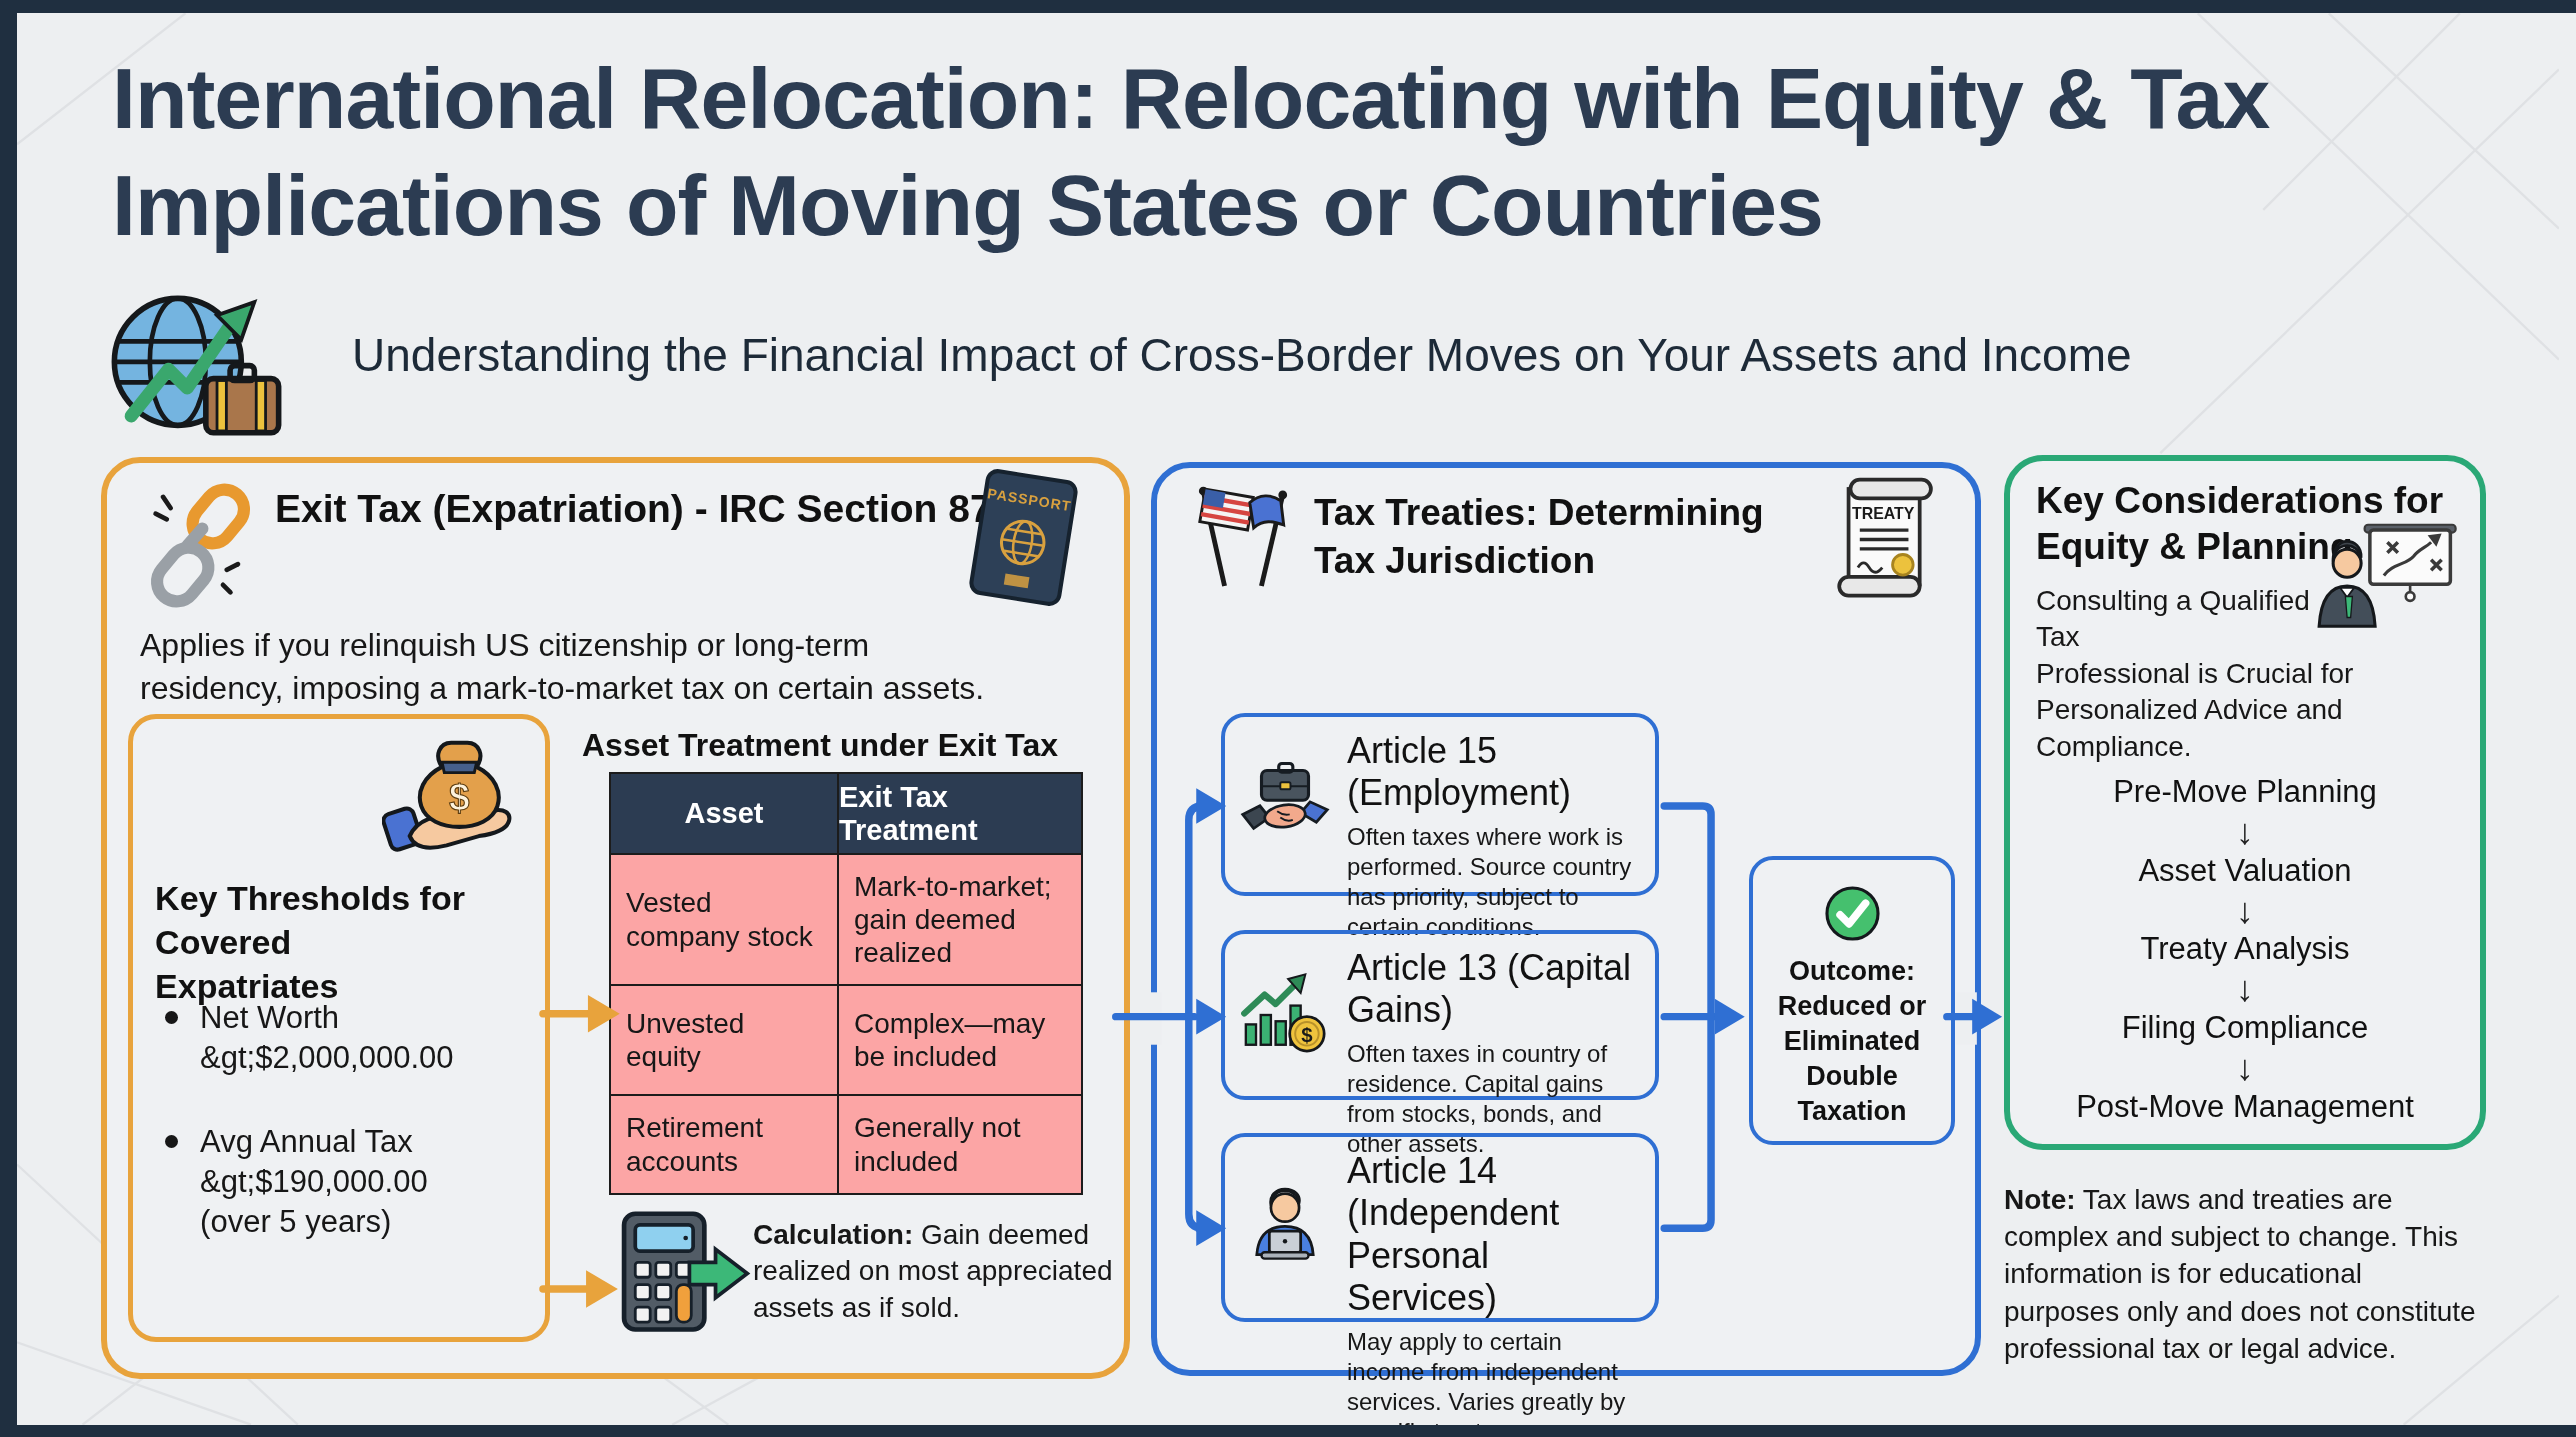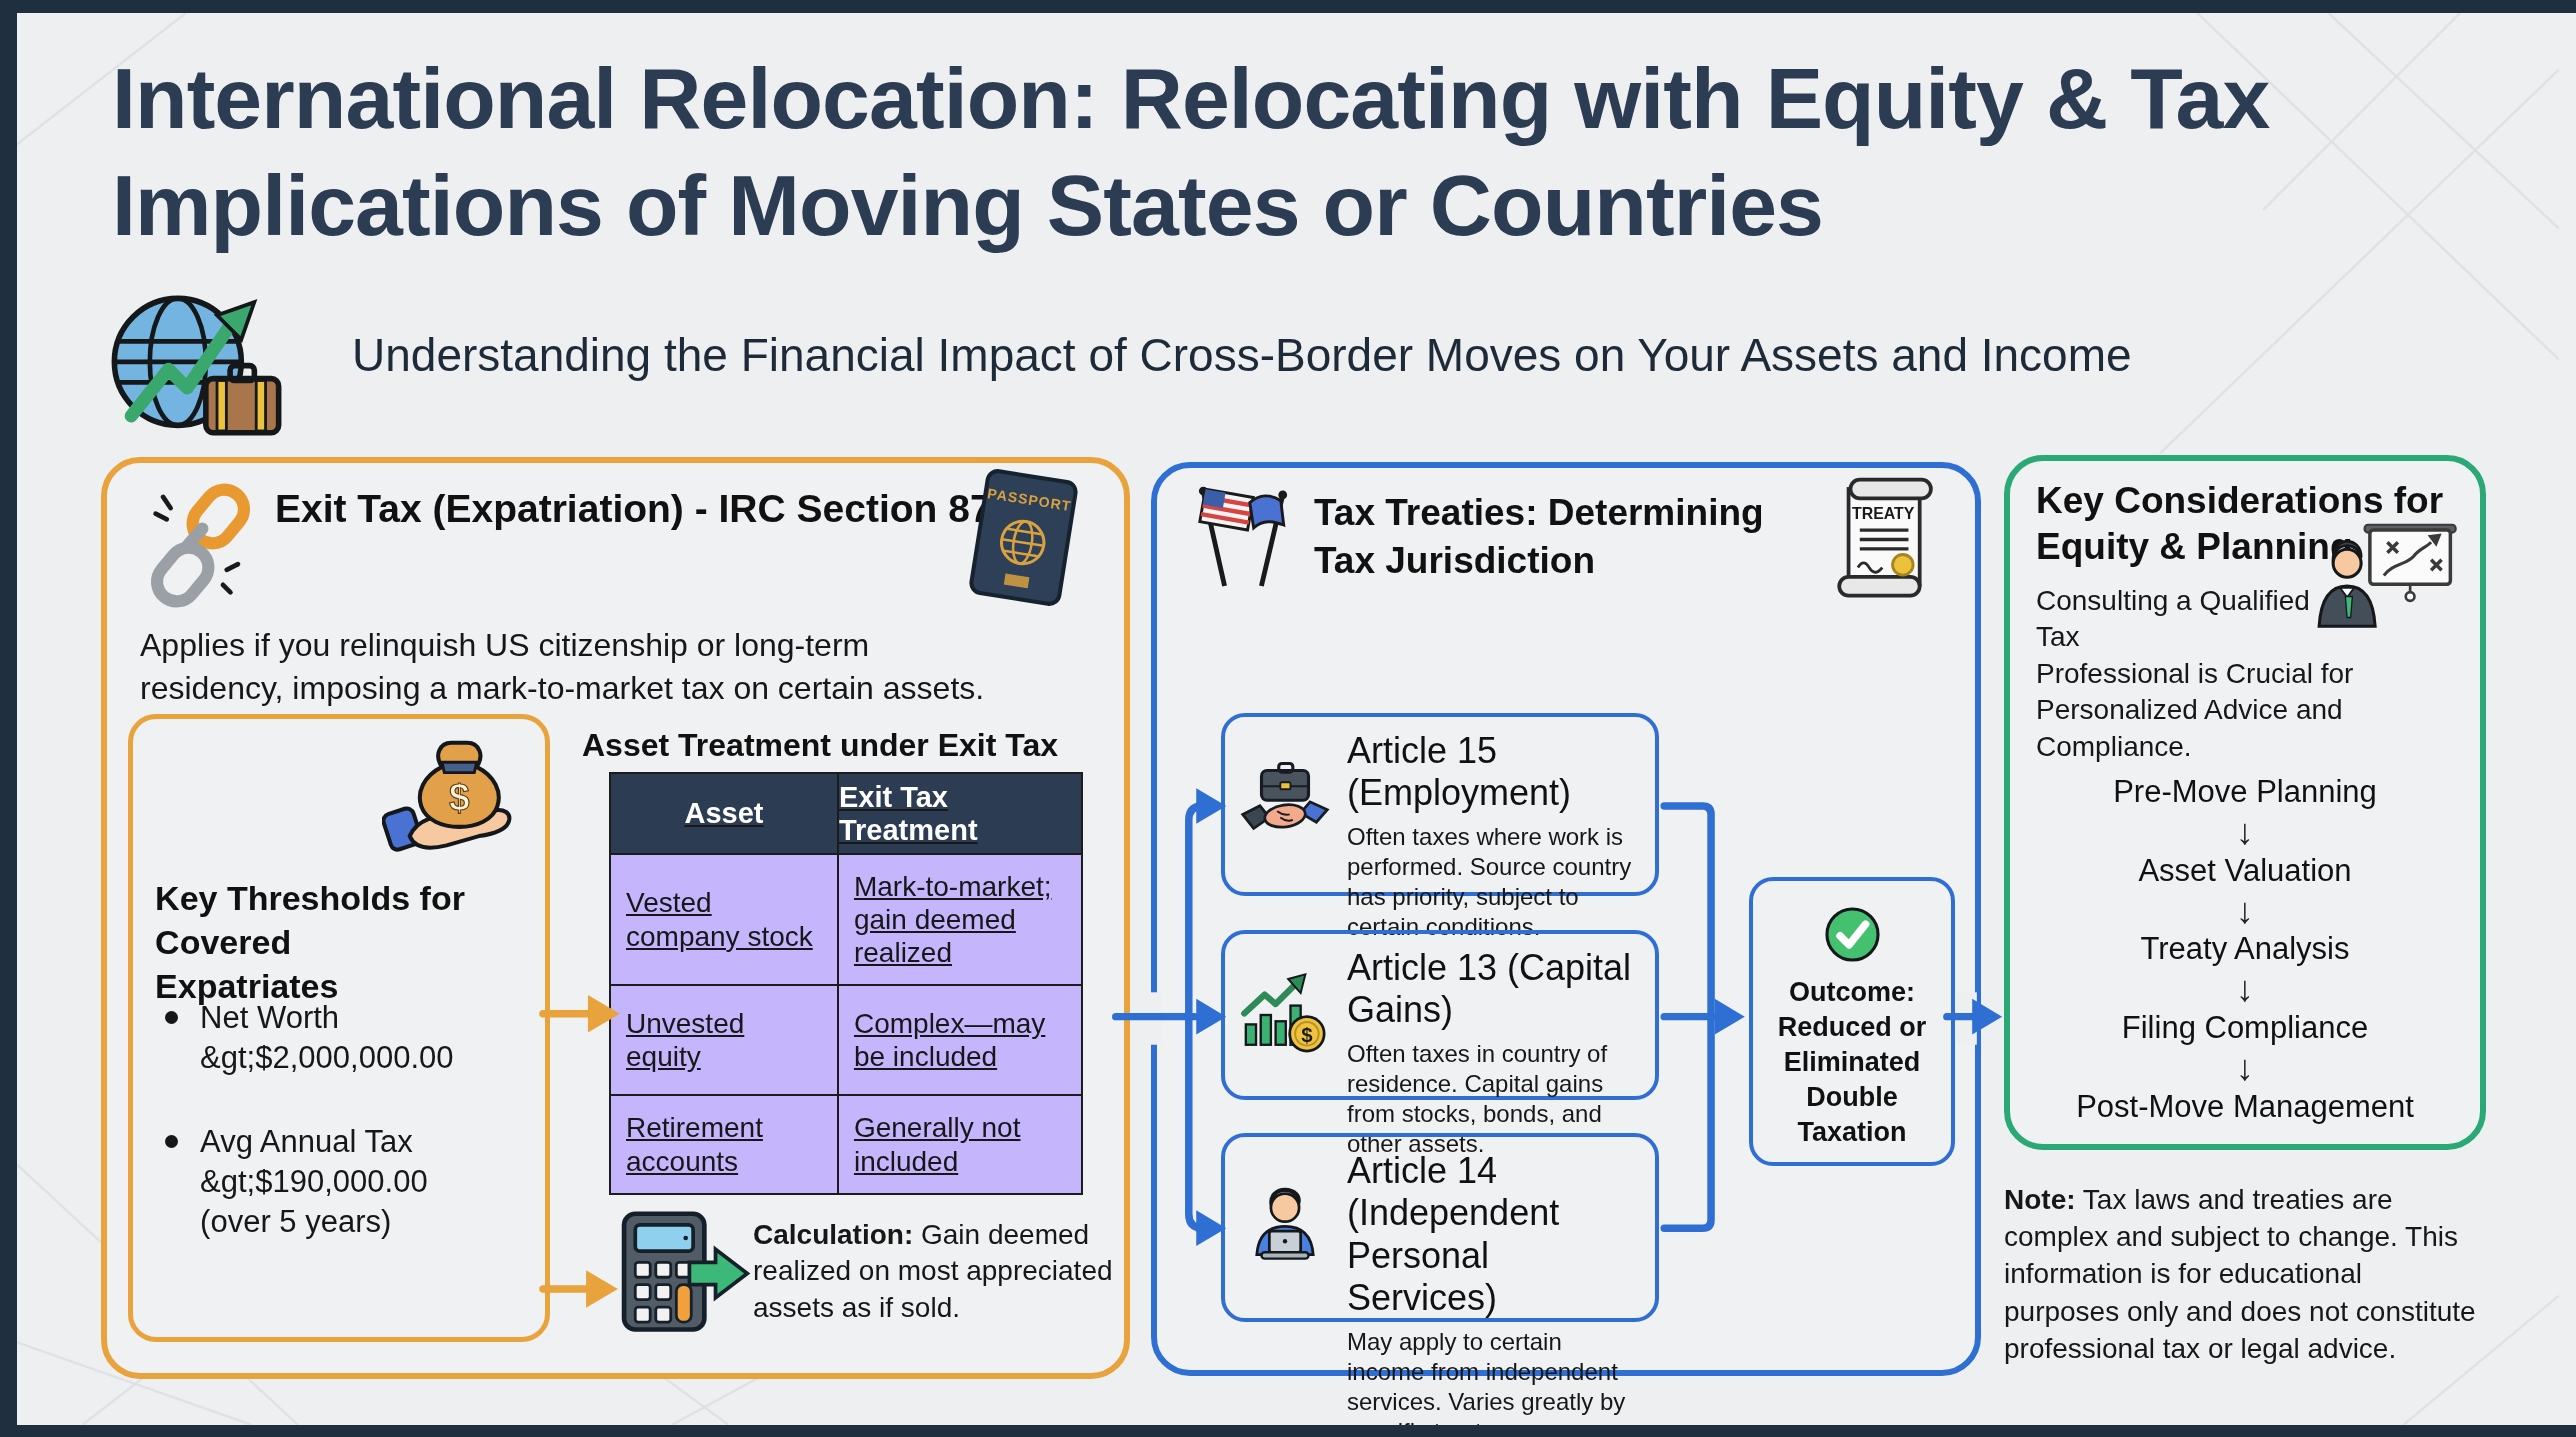--- a/index.html
+++ b/index.html
@@ -23,41 +23,41 @@
   #passport-icon{left:866px;top:7.5px;transform:rotate(9deg);}
   #exit-desc{left:33px;top:161px;width:880px;font-size:32px;line-height:1.35;}
   #thresholds-box{position:absolute;left:20.6px;top:251px;width:412px;height:618px;border:5.6px solid #e8a33c;border-radius:28px;}
   #moneybag-icon{position:absolute;right:13px;top:17px;}
   #thresholds-heading{left:22.5px;top:157px;width:318px;font-size:34px;font-weight:bold;line-height:1.3;color:#111;}
   #thresholds-list{left:32px;top:279px;width:337px;}
   .bullet-item{display:flex;margin-bottom:45px;font-size:31px;line-height:1.28;}
   .dot{flex:0 0 13px;width:13px;height:13px;border-radius:50%;background:#171717;margin:13px 22.5px 0 0;}
   #table-title{left:432px;top:264px;width:562px;font-size:32px;font-weight:bold;text-align:center;color:#111;}
   #asset-table{position:absolute;left:502px;top:309px;width:470px;border:2.8px solid #1c1c1c;display:grid;
-               grid-template-columns:48.5% 51.5%;grid-template-rows:79px 131px 110px 99px;background:#c4b5fd;text-decoration:underline;}
+               grid-template-columns:48.5% 51.5%;grid-template-rows:79px 131px 110px 99px;background:#fca5a5;}
   .th{background:#2c3c52;color:#fff;font-weight:bold;font-size:29px;display:flex;align-items:center;justify-content:center;border-right:2.8px solid #1c1c1c;}
   .th.last{border-right:none;}
   .td{font-size:28px;line-height:1.18;display:flex;align-items:center;padding:9.4px 15px;border-top:2.8px solid #1c1c1c;border-right:2.8px solid #1c1c1c;}
   .td.last{border-right:none;}
   #calc-icon{left:504px;top:745px;}
   #calc-text{left:646px;top:754px;width:403px;font-size:28px;line-height:1.3;}
   .bold{font-weight:bold;text-align:right;}
   
   #treaty-heading{left:157px;top:20.6px;width:496px;font-size:37px;font-weight:bold;line-height:1.3;color:#111;}
   #flags-icon{left:22.5px;top:13px;}
   #scroll-icon{left:672px;top:5.6px;}
   #treaty-desc{left:28px;top:142px;width:760px;font-size:28.5px;line-height:1.3;}
   .article-box{position:absolute;left:64px;width:438px;border:4.7px solid #2f6fd3;border-radius:24px;padding:13px 13px 9.4px 122px;box-sizing:border-box;}
   .article-icon{position:absolute;left:13px;top:50%;transform:translateY(-50%);}
   .article-title{font-size:36px;font-weight:normal;line-height:1.18;color:#111;margin-bottom:7.5px;}
   .article-text{font-size:24px;line-height:1.24;}
   #article15{top:245px;height:183px;}
   #article13{top:462px;height:170px;}
   #article14{top:665px;height:189px;}
-  #outcome-box{left:1732px;top:843px;width:198px;height:281px;border:4.7px solid #2f6fd3;border-radius:24px;background:#eff1f3;text-align:center;margin-top:21px;}
+  #outcome-box{left:1732px;top:843px;width:198px;height:281px;border:4.7px solid #2f6fd3;border-radius:24px;background:#eff1f3;text-align:center;}
   #outcome-box svg{margin:19px auto 5.6px;}
   #outcome-text{font-size:27px;font-weight:bold;line-height:1.3;color:#111;padding:0 9.4px;}
   
   #green-heading{left:26px;top:17px;width:431px;font-size:37px;font-weight:bold;line-height:1.25;color:#111;}
   #consultant-icon{left:298px;top:62px;}
   #green-desc{left:26px;top:122px;width:281px;font-size:28px;line-height:1.3;}
   #green-desc-wide{left:26px;top:195px;width:412px;font-size:28px;line-height:1.3;}
   #plan-flow{left:0;top:311px;width:100%;text-align:center;}
   .flow-step{font-size:31px;line-height:1.32;color:#111;}
   .flow-arrow{font-size:36px;line-height:1.05;color:#222;}

